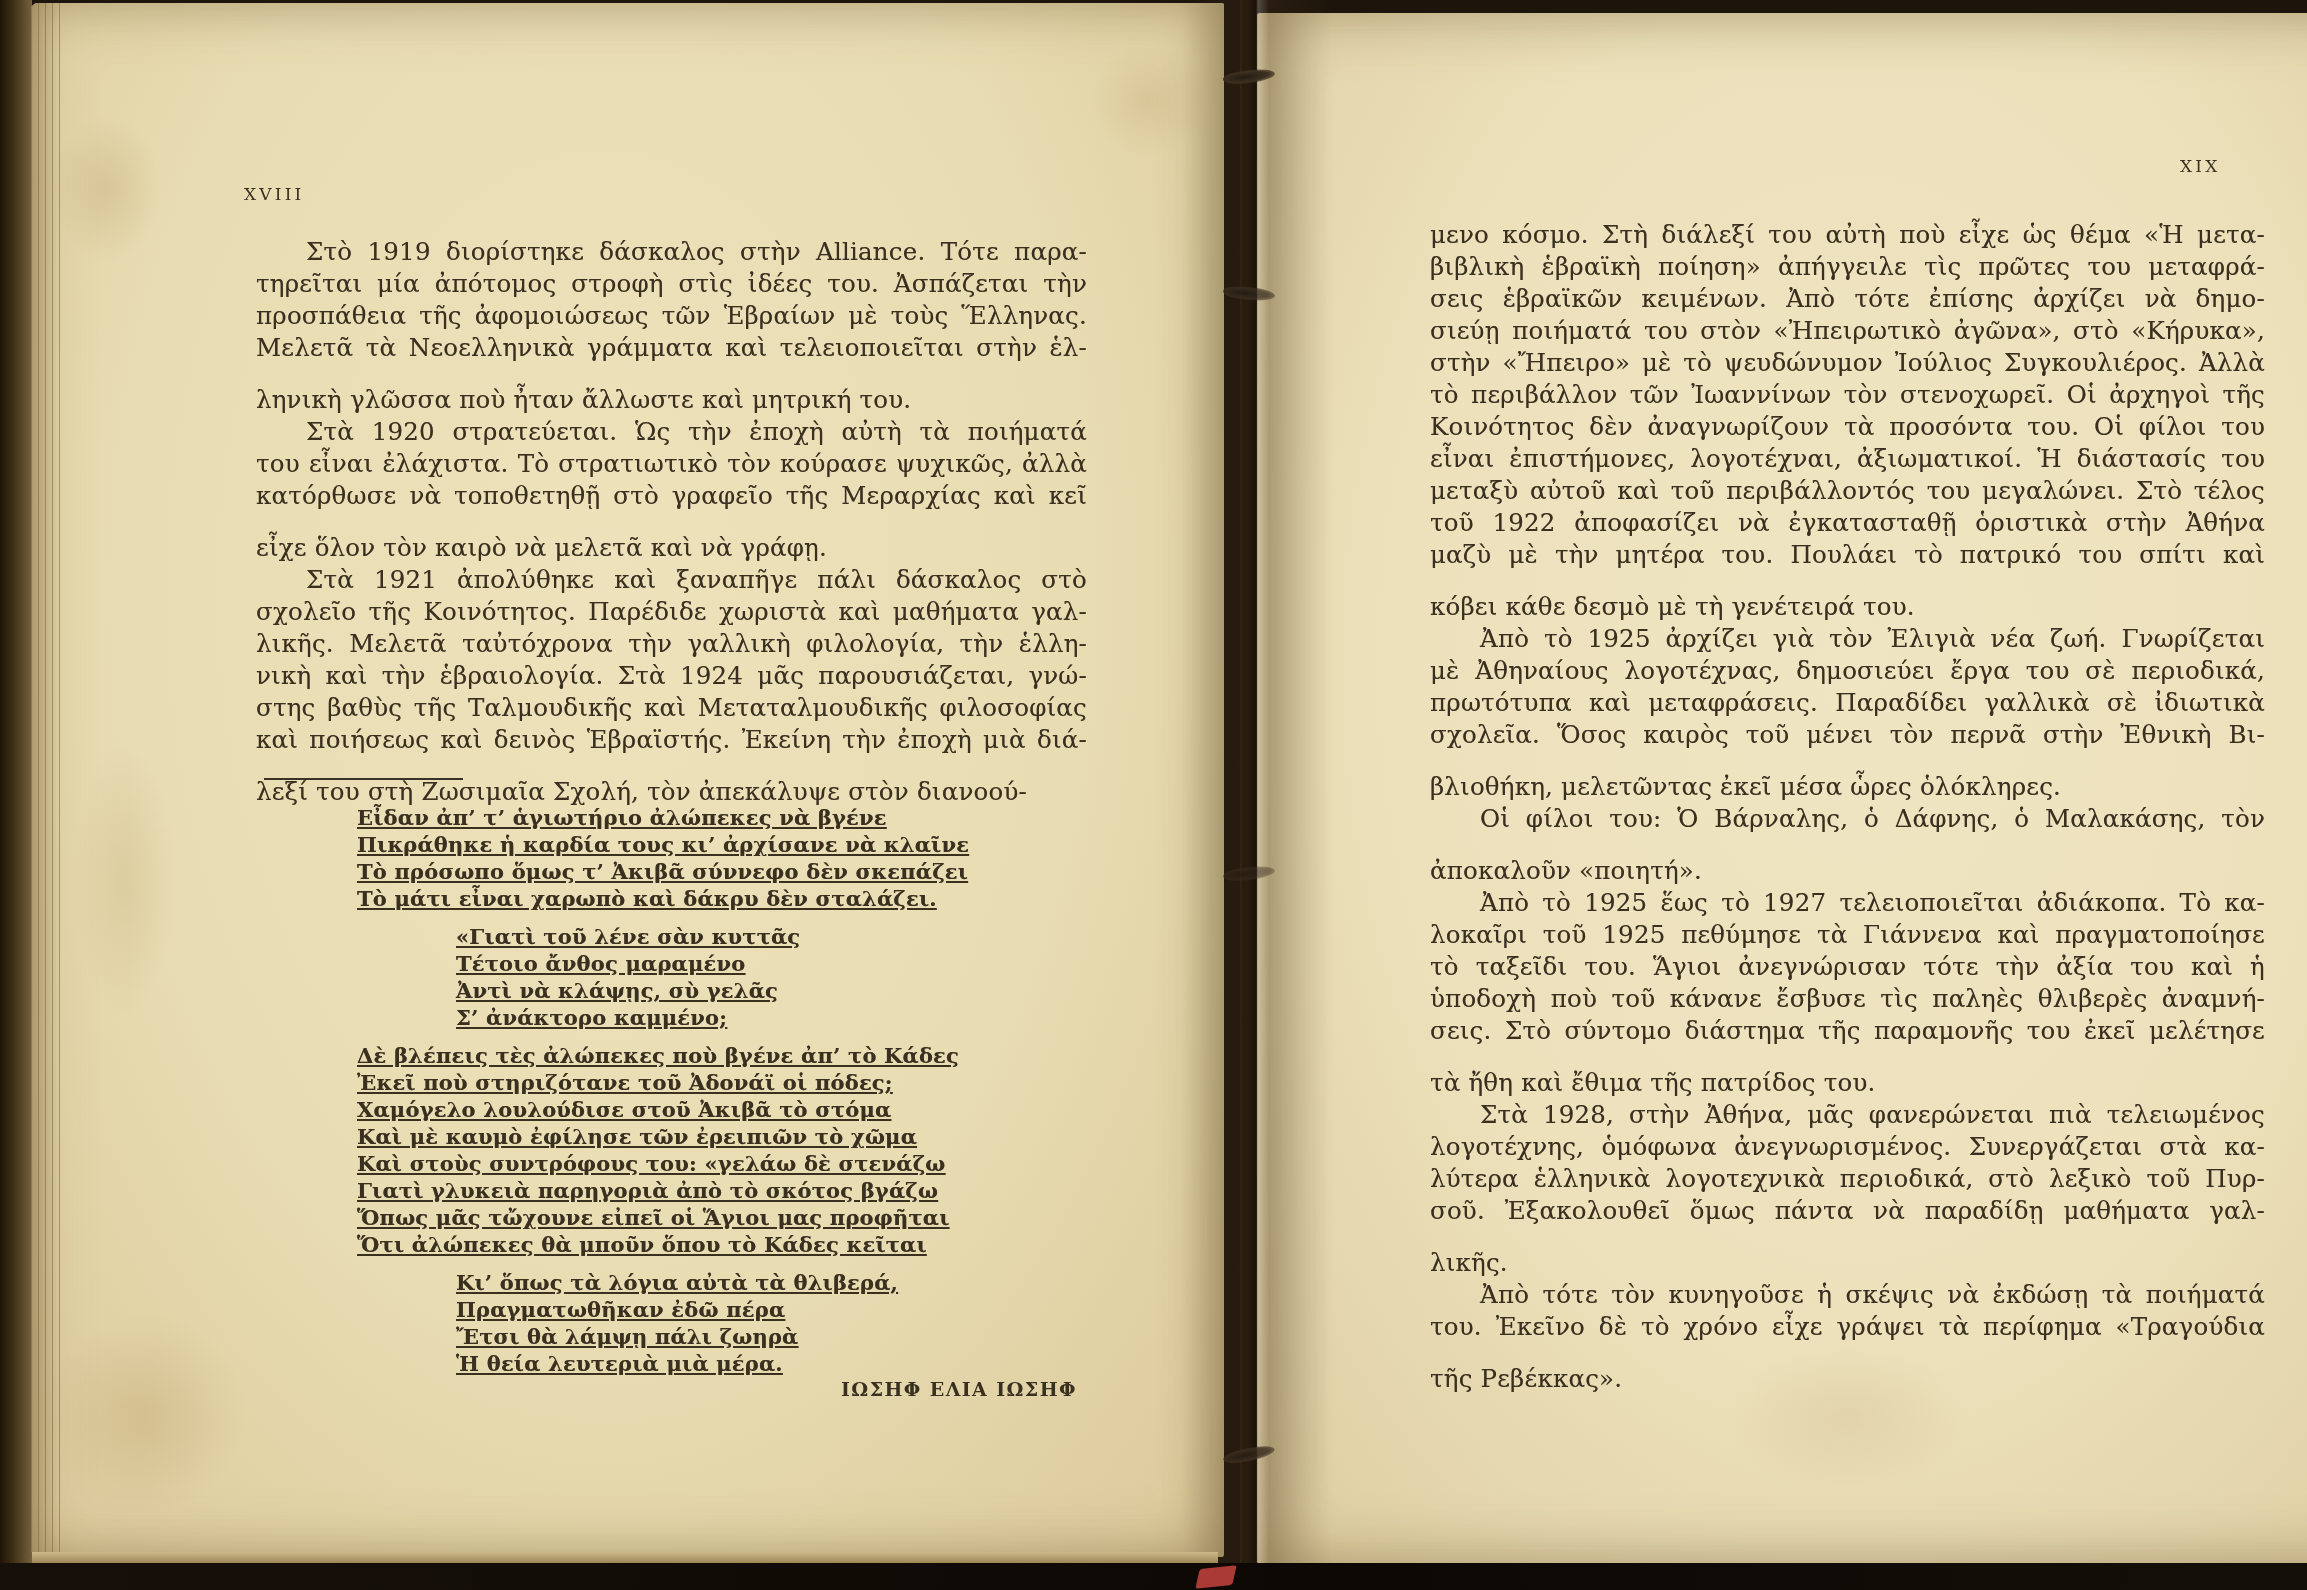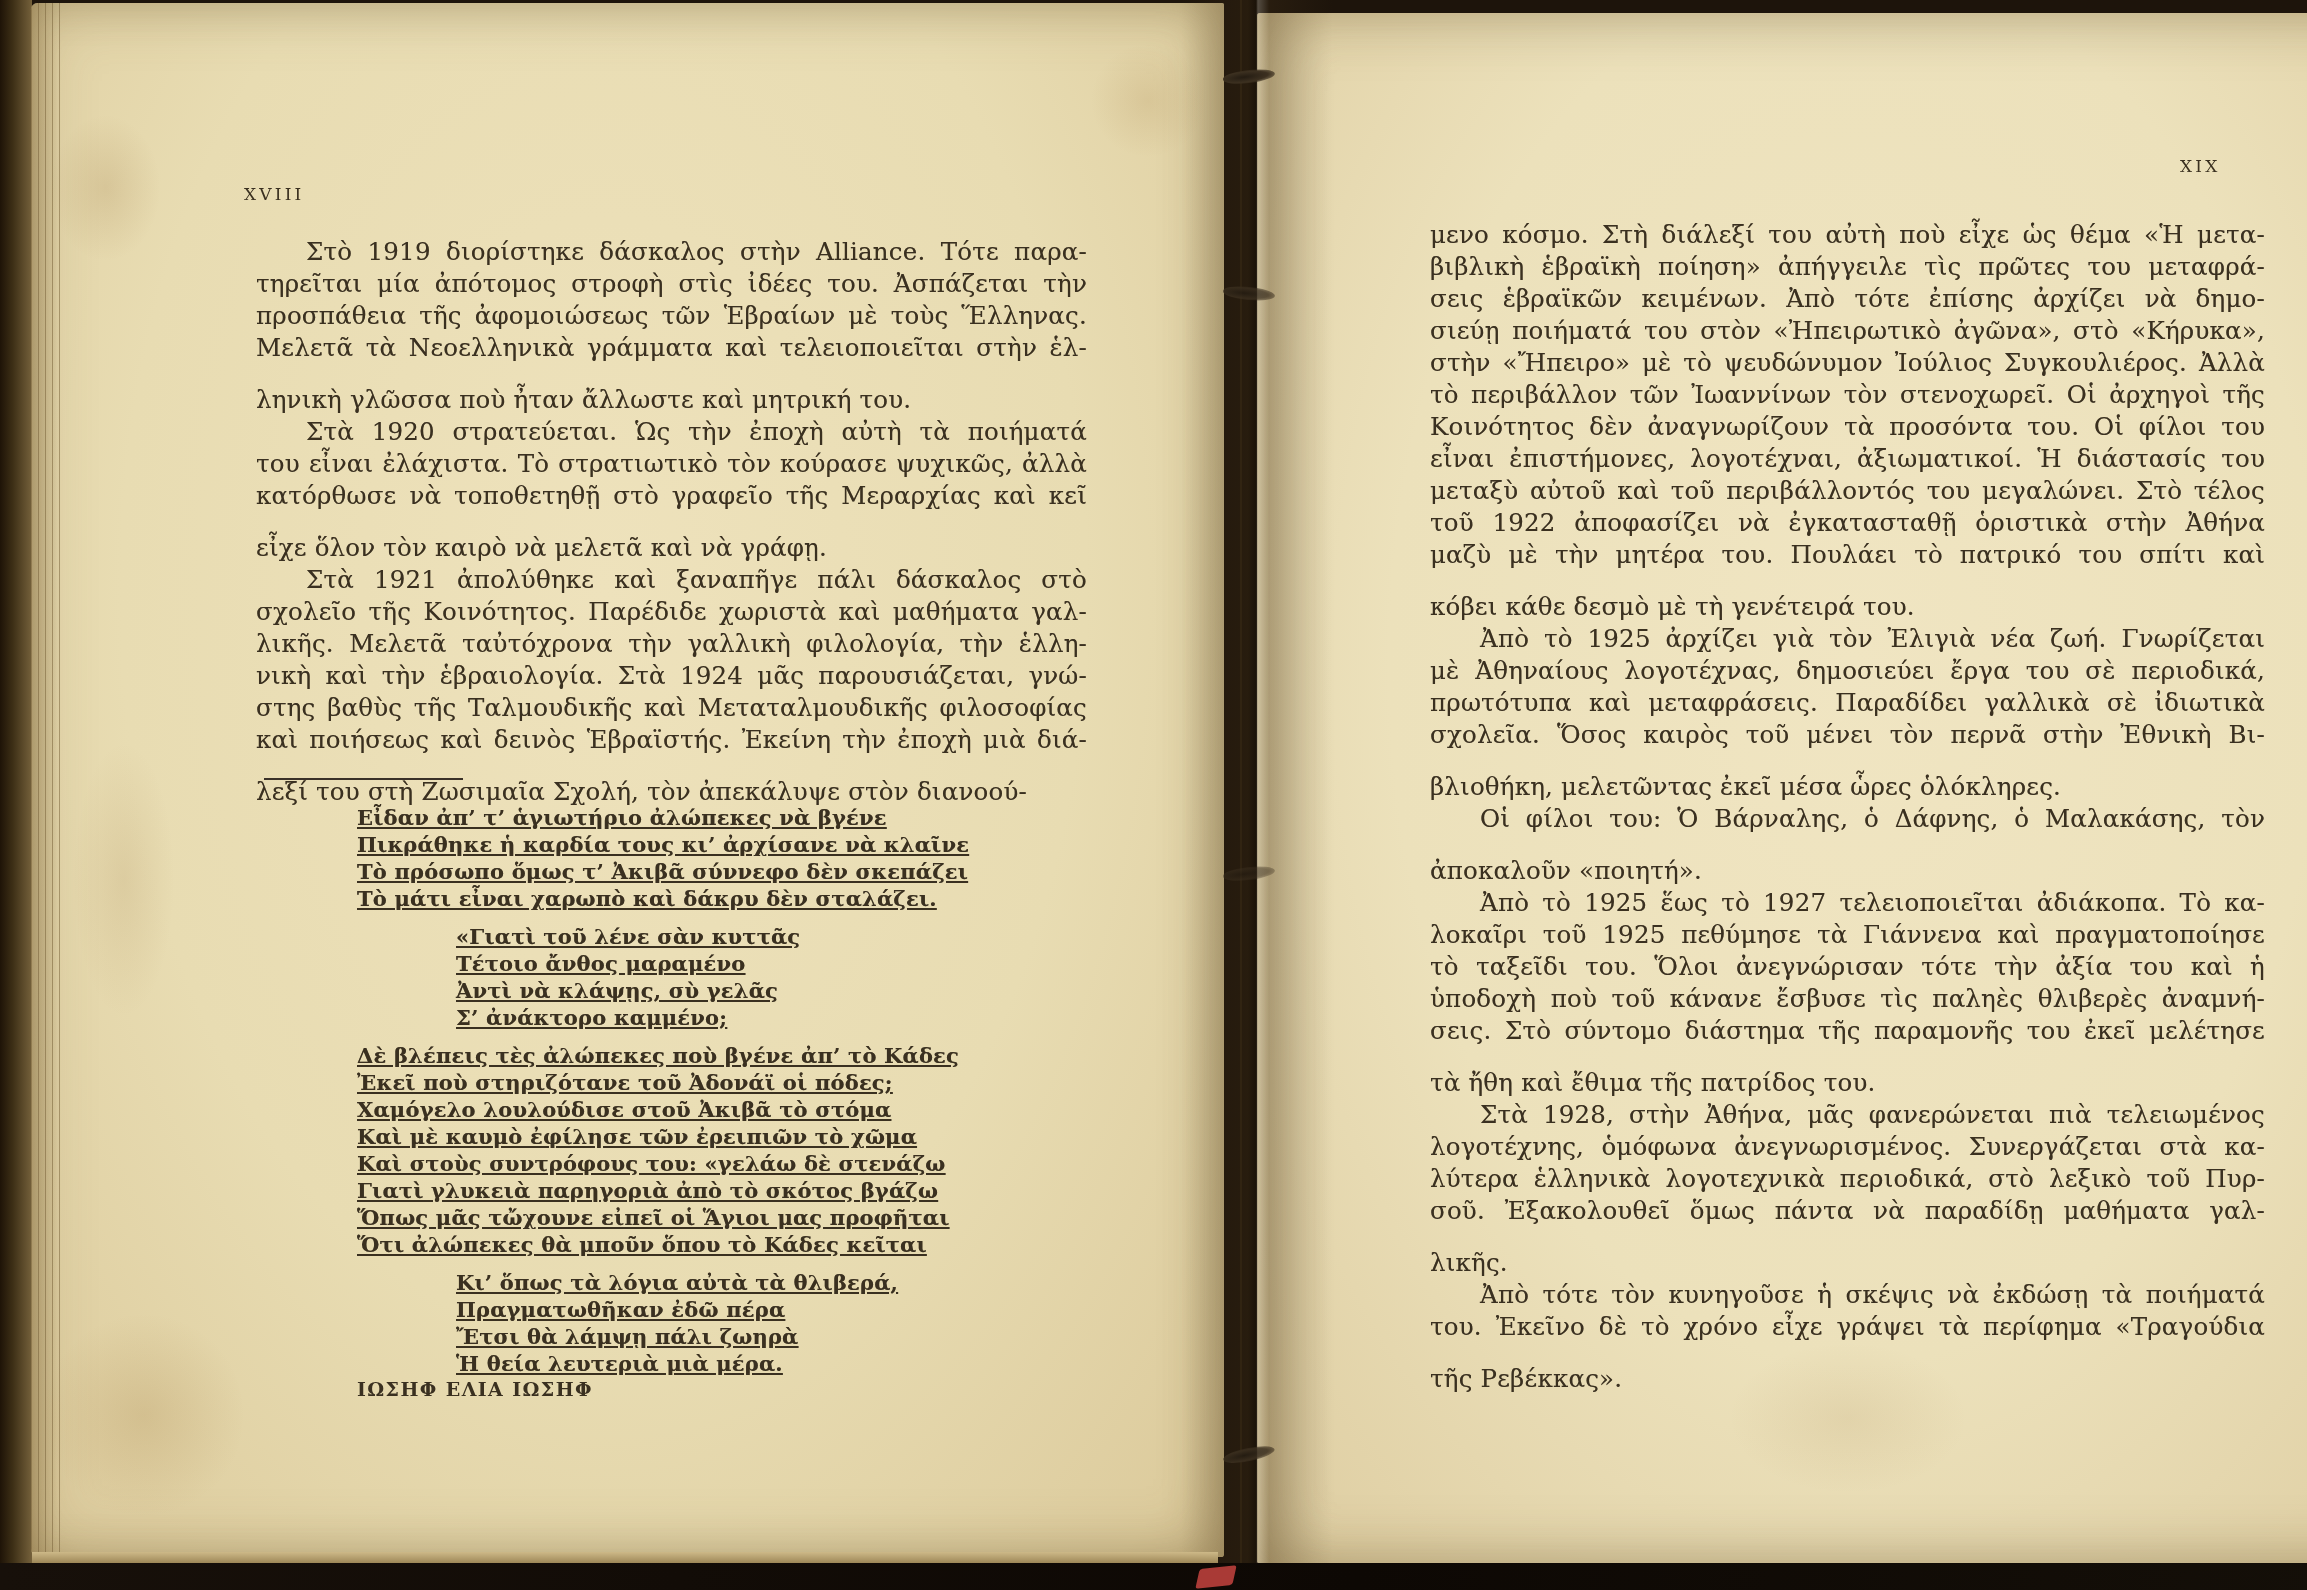--- a/index.html
+++ b/index.html
@@ -46,21 +46,21 @@
   .tline{height:32px;line-height:32px;font-size:24.5px;letter-spacing:0.2px;white-space:normal;
      text-align:justify;text-align-last:justify;text-shadow:0 0 0.5px rgba(56,45,30,.45);}
   .tline.last{text-align-last:left;margin-top:20px;}
   .tline.ind{padding-left:50px;}
   .footnote-rule{position:absolute;left:233px;top:775px;width:199px;height:2.3px;background:var(--rule,#3a3128);}
   .poem{position:absolute;left:326px;top:801px;width:738px;color:var(--ink,#3a3020);text-decoration:underline;}
   .stanza{margin:0 0 11px 0;}
   .stanza.inner{margin-left:99px;}
   .pline{height:27px;line-height:27px;font-size:21px;font-weight:600;letter-spacing:0.2px;
      text-shadow:0 0 0.5px rgba(56,45,30,.5);}
-  .signature{position:absolute;left:326px;top:1375px;width:720px;text-align:left;padding-right:23px;
+  .signature{position:absolute;left:326px;top:1375px;width:720px;text-align:right;padding-right:23px;
      font-size:19px;font-weight:600;letter-spacing:1.4px;color:var(--ink,#3a3020);}
   
   .stain{position:absolute;border-radius:50%;pointer-events:none;}
   .st1{left:14px;top:1306px;width:198px;height:212px;background:radial-gradient(circle,rgba(150,110,50,.18),rgba(150,110,50,0) 70%);}
   .st2{left:42px;top:738px;width:102px;height:277px;background:radial-gradient(ellipse,rgba(140,100,45,.12),rgba(140,100,45,0) 70%);}
   .st3{left:1057px;top:42px;width:120px;height:111px;background:radial-gradient(circle,rgba(150,108,48,.14),rgba(150,108,48,0) 70%);}
   .st5{left:18.5px;top:111px;width:111px;height:148px;background:radial-gradient(ellipse,rgba(140,100,45,.16),rgba(140,100,45,0) 70%);}
   .st6{left:471px;top:1329px;width:240px;height:152px;background:radial-gradient(ellipse,rgba(145,105,48,.10),rgba(145,105,48,0) 70%);}
 </style>
 </head>
@@ -160,21 +160,21 @@
           <div class="tline">σχολεῖα. Ὅσος καιρὸς τοῦ μένει τὸν περνᾶ στὴν Ἐθνικὴ Βι-</div>
           <div class="tline last">βλιοθήκη, μελετῶντας ἐκεῖ μέσα ὧρες ὁλόκληρες.</div>
         </div>
         <div class="para">
           <div class="tline ind">Οἱ φίλοι του: Ὁ Βάρναλης, ὁ Δάφνης, ὁ Μαλακάσης, τὸν</div>
           <div class="tline last">ἀποκαλοῦν «ποιητή».</div>
         </div>
         <div class="para">
           <div class="tline ind">Ἀπὸ τὸ 1925 ἕως τὸ 1927 τελειοποιεῖται ἀδιάκοπα. Τὸ κα-</div>
           <div class="tline">λοκαῖρι τοῦ 1925 πεθύμησε τὰ Γιάννενα καὶ πραγματοποίησε</div>
-          <div class="tline">τὸ ταξεῖδι του. Ὅλοι ἀνεγνώρισαν τότε τὴν ἀξία του καὶ ἡ</div>
+          <div class="tline">τὸ ταξεῖδι του. Ἅγιοι ἀνεγνώρισαν τότε τὴν ἀξία του καὶ ἡ</div>
           <div class="tline">ὑποδοχὴ ποὺ τοῦ κάνανε ἔσβυσε τὶς παληὲς θλιβερὲς ἀναμνή-</div>
           <div class="tline">σεις. Στὸ σύντομο διάστημα τῆς παραμονῆς του ἐκεῖ μελέτησε</div>
           <div class="tline last">τὰ ἤθη καὶ ἔθιμα τῆς πατρίδος του.</div>
         </div>
         <div class="para">
           <div class="tline ind">Στὰ 1928, στὴν Ἀθήνα, μᾶς φανερώνεται πιὰ τελειωμένος</div>
           <div class="tline">λογοτέχνης, ὁμόφωνα ἀνεγνωρισμένος. Συνεργάζεται στὰ κα-</div>
           <div class="tline">λύτερα ἑλληνικὰ λογοτεχνικὰ περιοδικά, στὸ λεξικὸ τοῦ Πυρ-</div>
           <div class="tline">σοῦ. Ἐξακολουθεῖ ὅμως πάντα νὰ παραδίδῃ μαθήματα γαλ-</div>
           <div class="tline last">λικῆς.</div>

